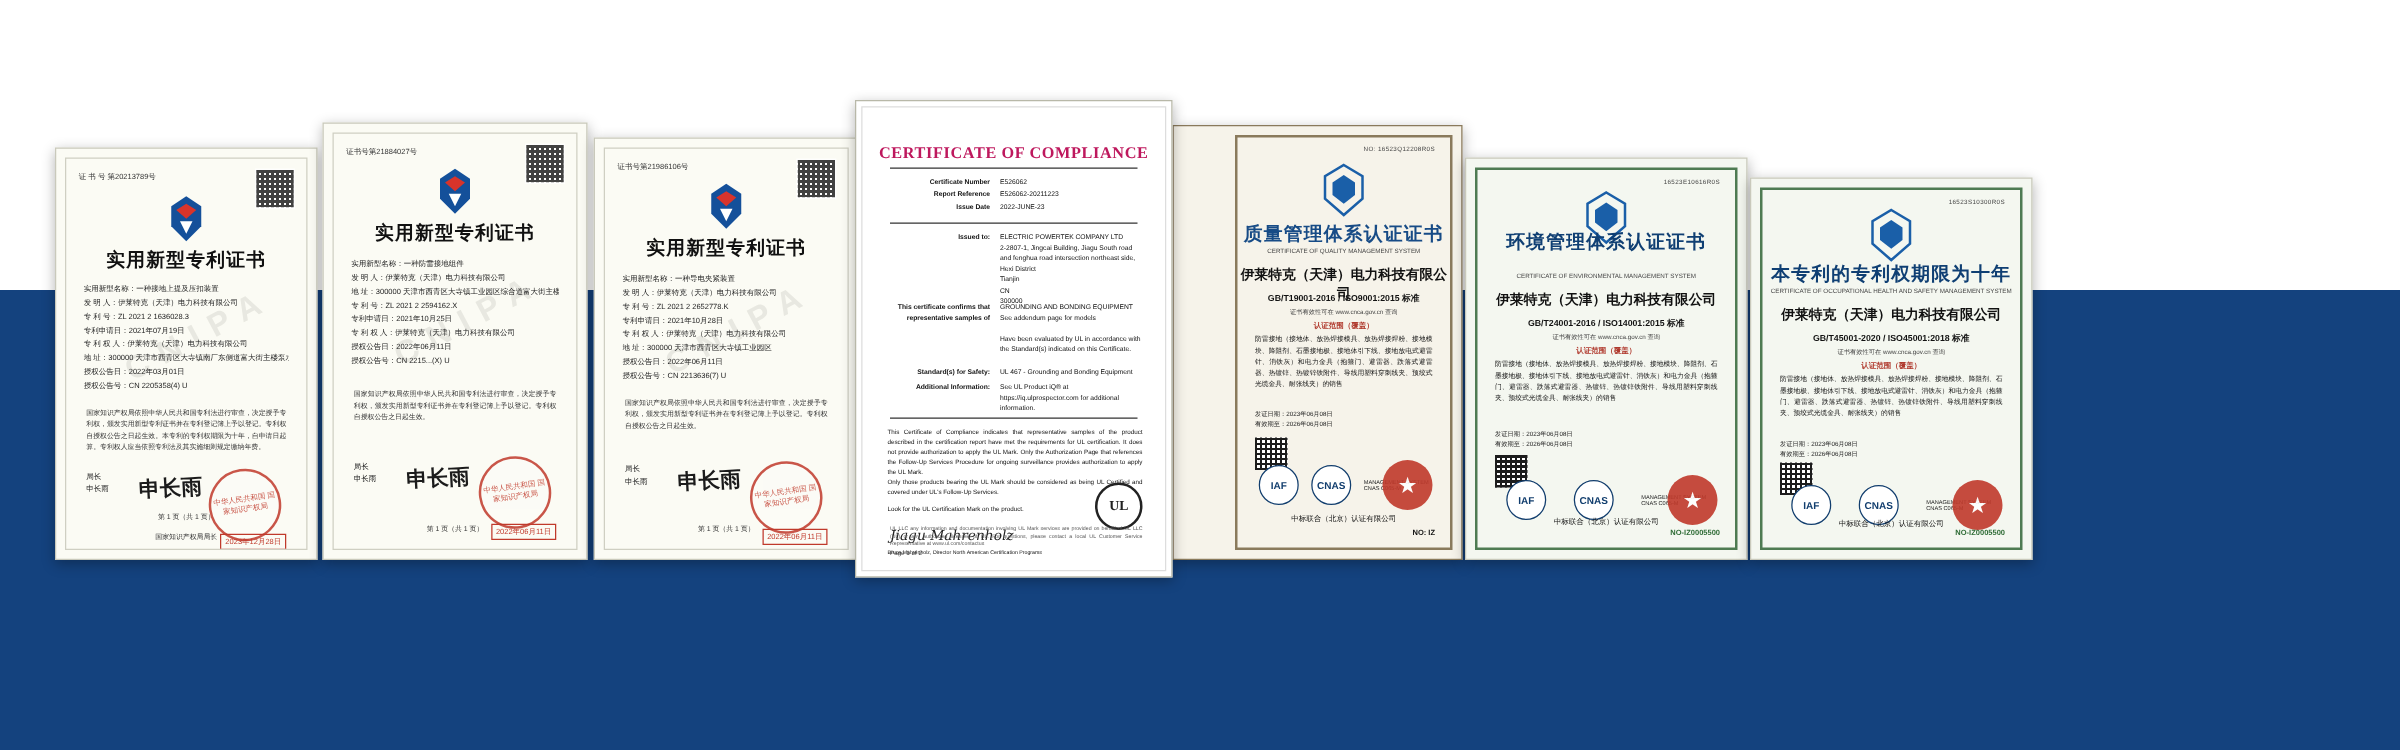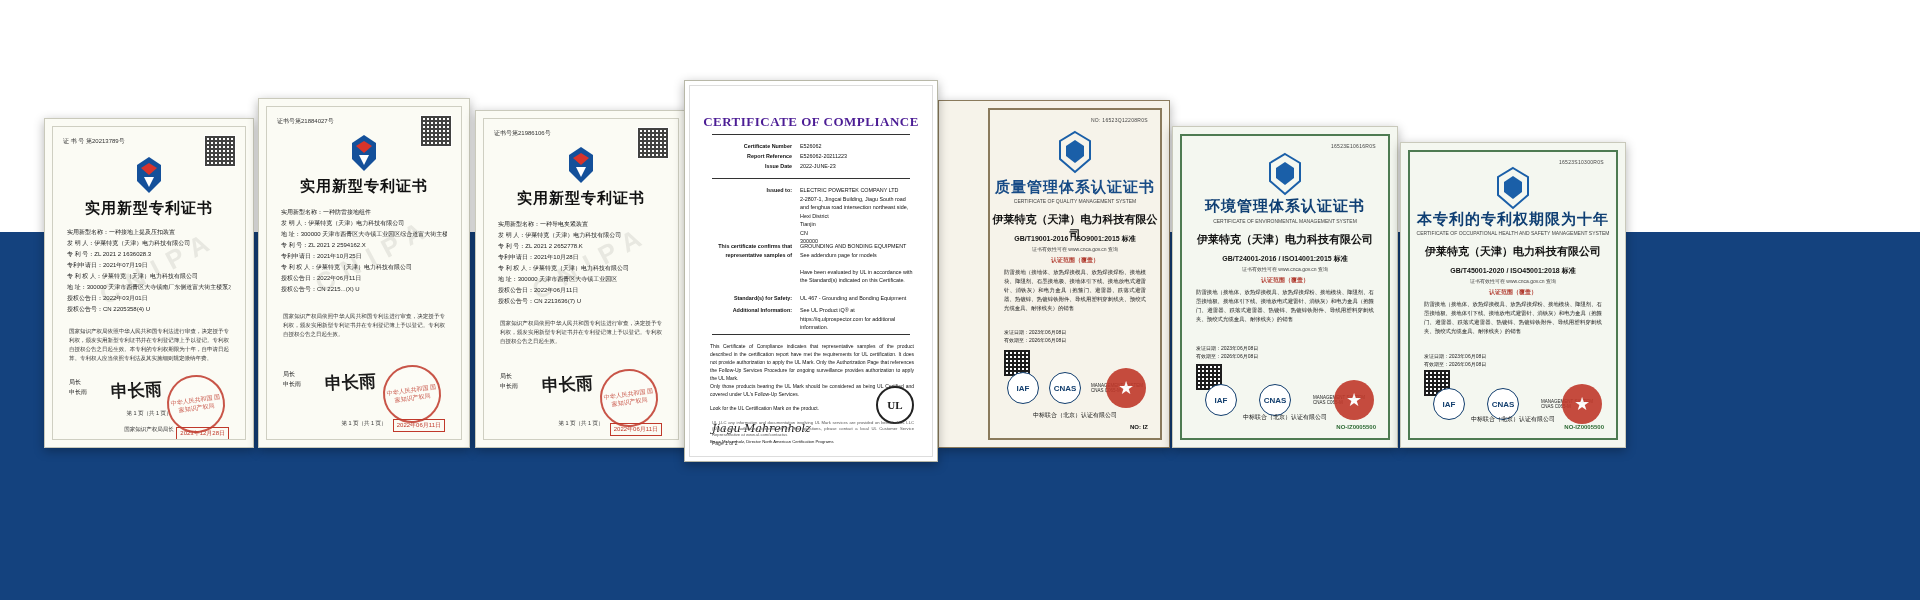--- a/index.html
+++ b/index.html
@@ -109,21 +109,21 @@
     position:absolute;border:1px solid #c0392b;color:#c0392b;
     font-size:6px;padding:1px 3px;
   }
   .p-footer{
     position:absolute;left:0;right:0;text-align:center;font-size:5.5px;color:#333;
   }
 
   
   .ul-title{
     position:absolute;left:0;right:0;text-align:center;top:28px;
-    font-size:13px;font-weight:bold;letter-spacing:.5px;color:#4c1d95;
+    font-size:13px;font-weight:bold;letter-spacing:.5px;color:#be185d;
     font-family:"Liberation Serif",serif;
   }
   .ul-rule{position:absolute;left:22px;right:22px;height:1px;background:#333;}
   .ul-row{
     position:absolute;left:20px;right:18px;font-size:5.4px;line-height:8.5px;color:#111;
     display:flex;
   }
   .ul-row .lbl{width:82px;flex:0 0 82px;font-weight:bold;text-align:right;padding-right:8px;}
   .ul-row .val{flex:1;}
   .ul-para{
@@ -416,21 +416,21 @@
 
   <div class="cert green" style="left:1172px;top:126px;width:226px;height:322px;">
     <div class="inner">
       <div class="s-code">16523E10616R0S</div>
       <div class="s-logo" style="top:16px;">
         <svg viewBox="0 0 40 44" class="hex">
           <path d="M20 2 L35 11 L35 29 L20 42 L5 29 L5 11 Z" fill="none" stroke="#1a5fa8" stroke-width="2"></path>
           <path d="M20 10 L29 16 L29 26 L20 33 L11 26 L11 16 Z" fill="#1a5fa8"></path>
         </svg>
       </div>
-      <div class="s-title" style="top:61px;">环境管理体系认证证书</div>
+      <div class="s-title" style="top:48px;">环境管理体系认证证书</div>
       <div class="s-sub" style="top:82px;">CERTIFICATE OF ENVIRONMENTAL MANAGEMENT SYSTEM</div>
       <div class="s-company" style="top:96px;">伊莱特克（天津）电力科技有限公司</div>
       <div class="s-std" style="top:118px;">GB/T24001-2016 / ISO14001:2015 标准</div>
       <div class="s-sub" style="top:130px;">证书有效性可在 www.cnca.gov.cn 查询</div>
       <div class="s-scope-h" style="top:140px;">认证范围（覆盖）</div>
       <div class="s-scope" style="top:152px;">防雷接地（接地体、放热焊接模具、放热焊接焊粉、接地模块、降阻剂、石墨接地极、接地体引下线、接地放电式避雷针、消铁灰）和电力金具（抱箍门、避雷器、跌落式避雷器、热镀锌、热镀锌铁附件、导线用塑料穿刺线夹、预绞式光缆金具、耐张线夹）的销售</div>
       <div class="s-dates" style="top:208px;white-space:pre-line;">发证日期：2023年06月08日
 有效期至：2026年06月08日</div>
       <div class="s-qr" style="left:14px;top:228px;"></div>
       <div class="s-marks" style="top:248px;">

